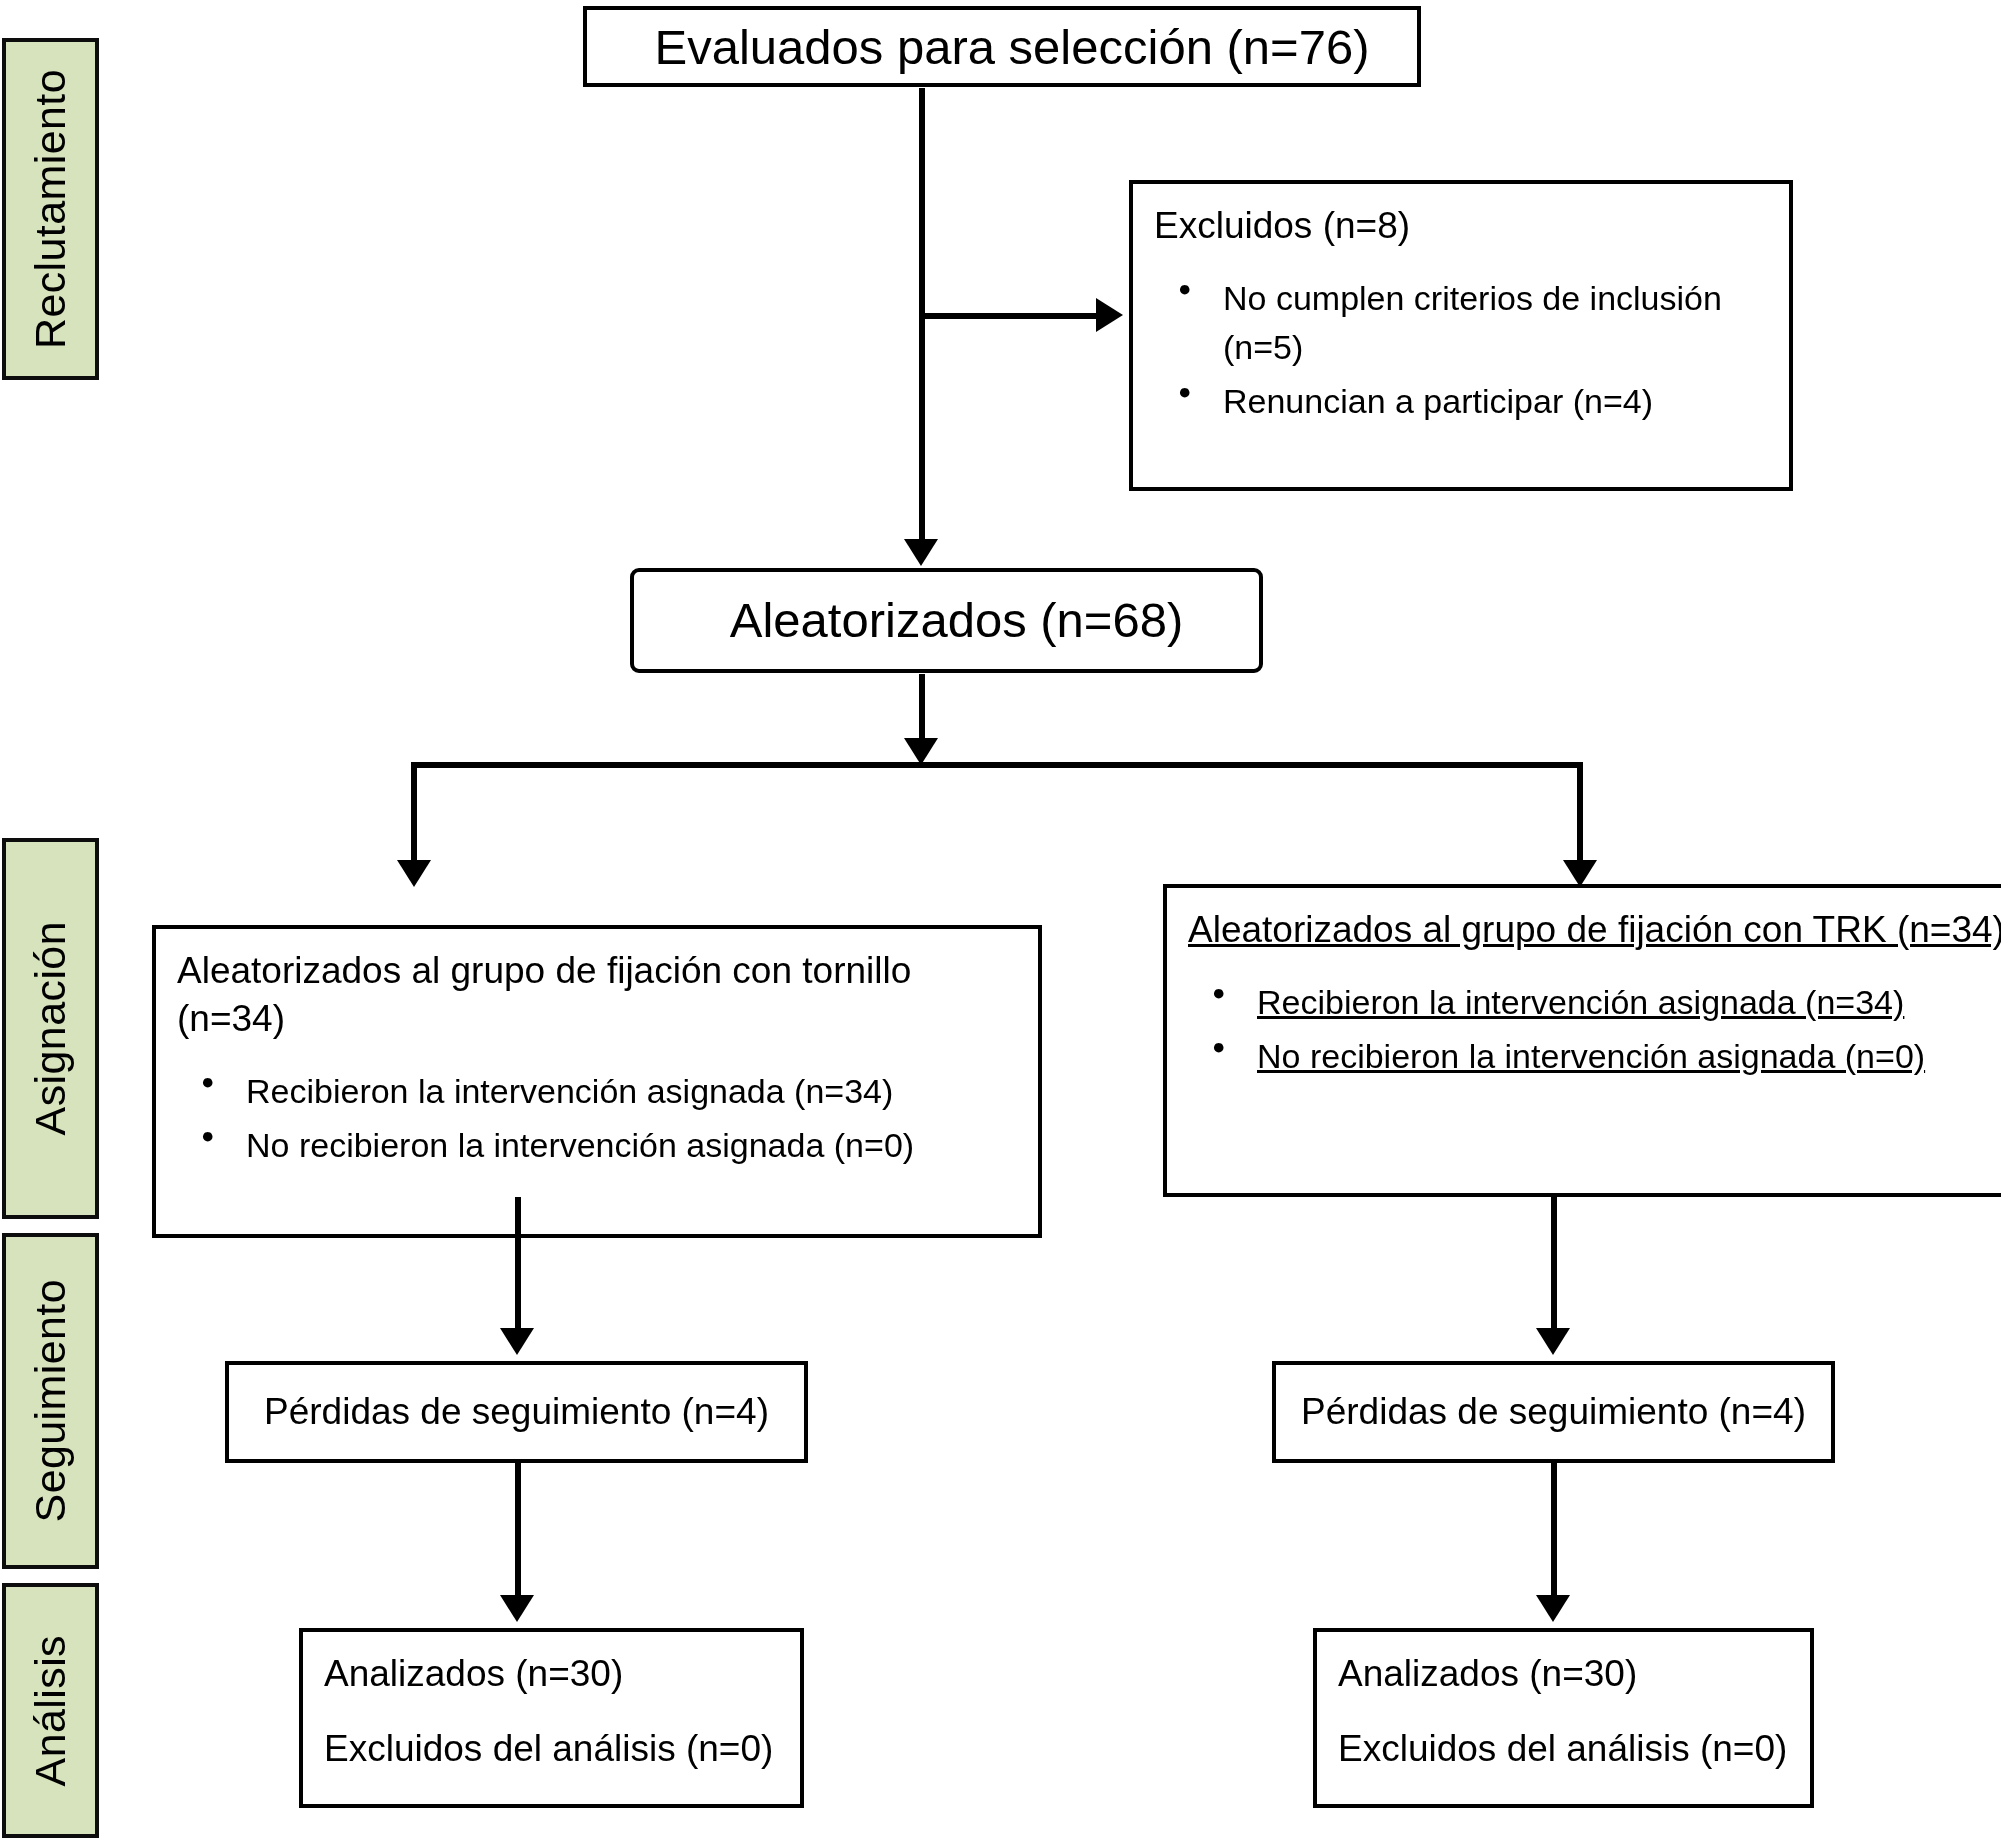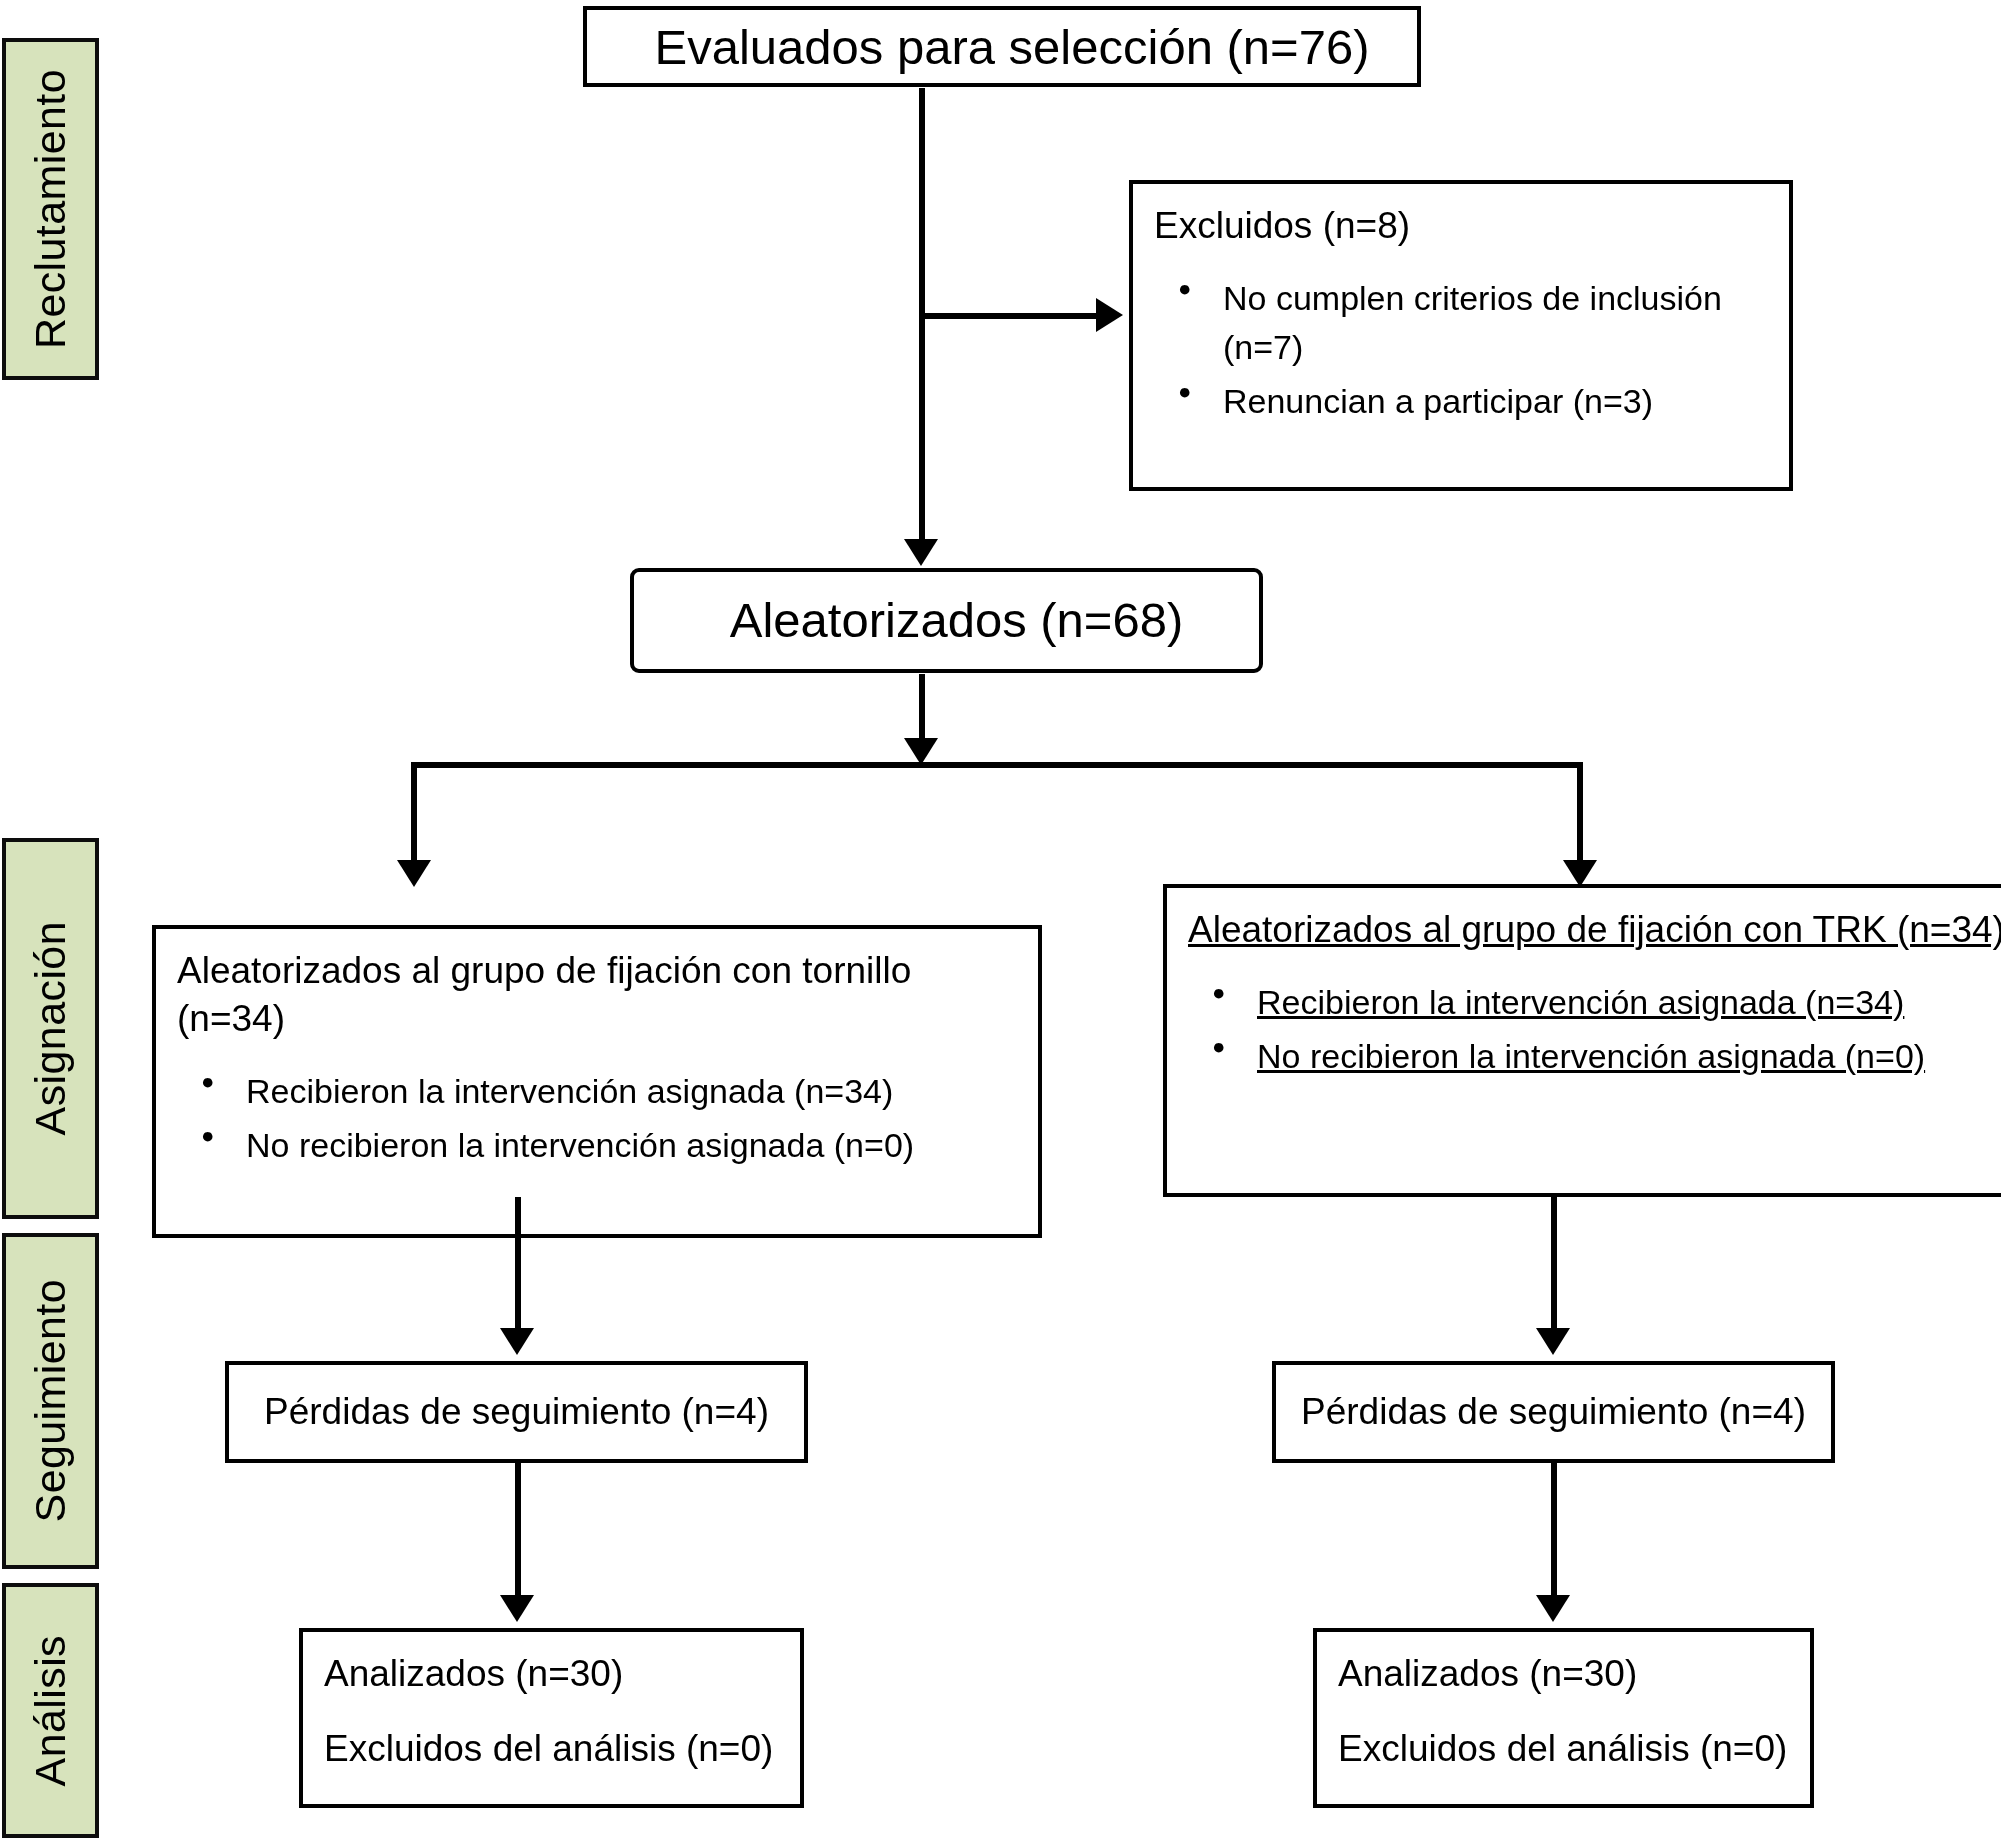--- a/index.html
+++ b/index.html
@@ -136,22 +136,22 @@
   <div class="vline" style="left:919px; top:88px; width:5.6px; height:455px;"></div>
   <div class="arrowhead" style="left:904px; top:539px;"></div>
 
   <div class="hline" style="left:922px; top:313px; width:177px; height:5.6px;"></div>
   <div class="arrowhead-right" style="left:1096px; top:298px;"></div>
 
   <div class="node" style="left:1129px; top:180px; width:664px; height:311px;">
     <div class="pad">
       <div class="mid hdr">Excluidos (n=8)</div>
       <ul class="bullets small">
-        <li>No cumplen criterios de inclusión (n=7)</li>
-        <li>Renuncian a participar (n=3)</li>
+        <li>No cumplen criterios de inclusión (n=5)</li>
+        <li>Renuncian a participar (n=4)</li>
       </ul>
     </div>
   </div>
 
   <div class="node" style="left:630px; top:568px; width:633px; height:105px;border-radius:9px;">
     <div class="t-center big">Aleatorizados (n=68)</div>
   </div>
 
   <div class="vline" style="left:919px; top:674px; width:5.6px; height:72px;"></div>
   <div class="arrowhead" style="left:904px; top:738px;"></div>

